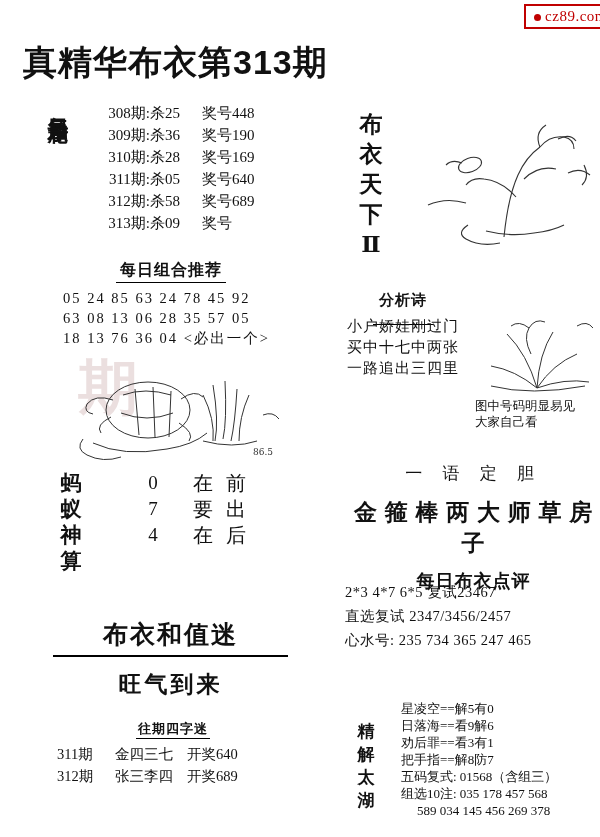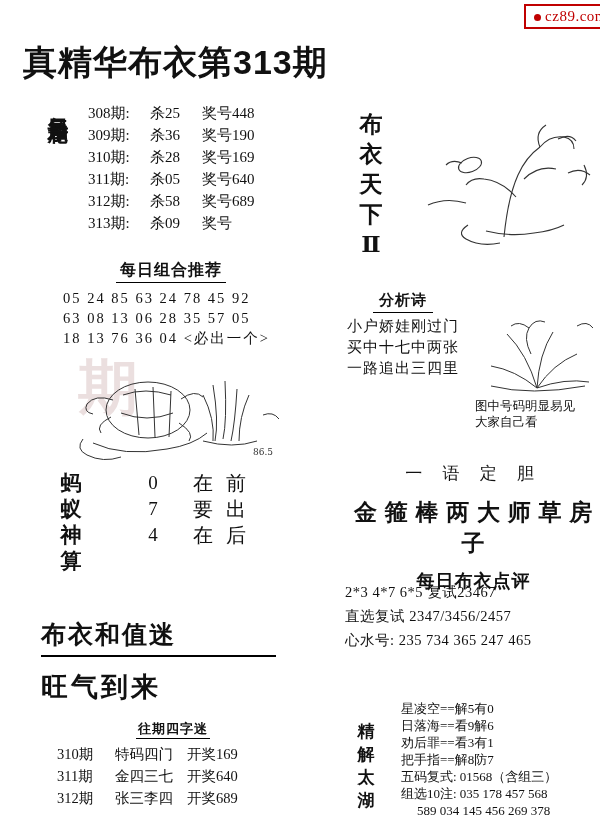--- a/index.html
+++ b/index.html
@@ -75,21 +75,21 @@
     display: flex;
     align-items: flex-start;
   }
   .kill-list {
     font-family: "Liberation Serif", "DejaVu Serif", serif;
     font-size: 15px;
     line-height: 22px;
     margin-left: 18px;
     margin-top: 2px;
   }
-  .kill-list div span.c1 { display: inline-block; width: 62px; }
+  .kill-list div span.c1 { display: inline-block; width: 62px; text-align: right; }
   .kill-list div span.c2 { display: inline-block; width: 52px; }
   .kill-list div span.c3 { display: inline-block; }
 
   .combo {
     position: absolute;
     left: 28px;
     top: 260px;
     width: 240px;
     text-align: center;
   }
@@ -137,38 +137,38 @@
   }
   .ant-words {
     font-family: "Liberation Serif", "DejaVu Serif", serif;
     font-size: 20px;
     line-height: 26px;
     margin-left: 10px;
     letter-spacing: 4px;
   }
   .heval {
     position: absolute;
-    left: 18px;
+    left: 30px;
     top: 618px;
     width: 235px;
-    text-align: left;
+    text-align: center;
   }
   .heval-title {
     font-family: "Liberation Serif", "DejaVu Serif", serif;
     font-weight: bold;
     font-size: 25px;
     letter-spacing: 2px;
     border-bottom: 2px solid #000;
     padding-bottom: 4px;
     display: block;
   }
   .heval-sub {
     font-family: "Liberation Serif", "DejaVu Serif", serif;
     font-weight: bold;
-    font-size: 27px;
+    font-size: 23px;
     letter-spacing: 3px;
     margin-top: 12px;
   }
   .fourword {
     position: absolute;
     left: 30px;
     top: 718px;
     width: 240px;
     text-align: center;
   }
@@ -213,21 +213,21 @@
     left: 300px;
     top: 290px;
     width: 160px;
     text-align: center;
   }
   .fenxi-title {
     font-family: "Liberation Serif", "DejaVu Serif", serif;
     font-size: 15px;
     font-weight: bold;
     border-bottom: 1px solid #000;
-    padding: 0 6px 4px 6px;
+    padding: 0 6px 16px 6px;
     letter-spacing: 1px;
   }
   .fenxi-lines {
     font-family: "Liberation Serif", "DejaVu Serif", serif;
     font-size: 15px;
     line-height: 21px;
     margin-top: 6px;
     letter-spacing: 1px;
   }
   .pic-note {
@@ -389,23 +389,20 @@
 
   <div class="heval">
     <span class="heval-title">布衣和值迷</span>
     <div class="heval-sub">旺气到来</div>
   </div>
 
   <div class="fourword">
     <span class="fourword-title">往期四字迷</span>
     <div class="fourword-list">
       <div>
-        <span class="a">310期</span><span class="b">特码四门</span><span>开奖169</span>
-      </div>
-      <div>
         <span class="a">311期</span><span class="b">金四三七</span><span>开奖640</span>
       </div>
       <div>
         <span class="a">312期</span><span class="b">张三李四</span><span>开奖689</span>
       </div>
     </div>
   </div>
 
   <div class="bw-label">布<br>衣<br>天<br>下<br>Ⅱ</div>
 

